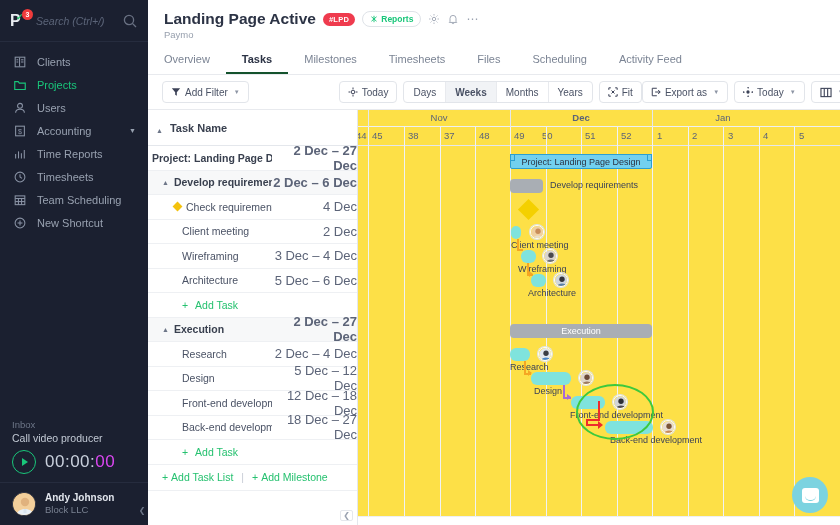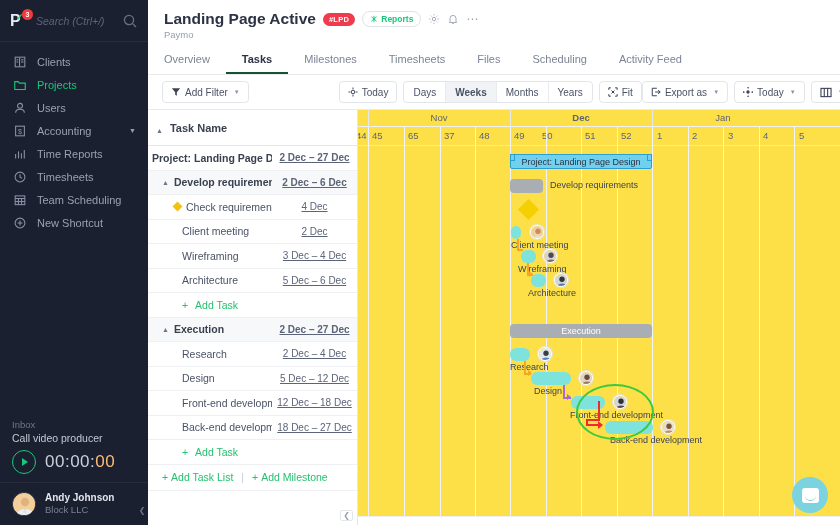--- a/index.html
+++ b/index.html
@@ -32,21 +32,21 @@
   .sb-item .caret { position:absolute; right:12px; font-size:7px; }
 
   .sb-spacer { flex:1; }
   .sb-inbox { padding:0 12px 8px 12px; }
   .sb-inbox .lbl { font-size:9.5px; color:#6d7688; margin-bottom:2px; }
   .sb-inbox .task { font-size:10.5px; color:#c2c9d4; margin-bottom:6px; }
   .timer-row { display:flex; align-items:center; }
   .play-btn { width:24px; height:24px; border-radius:50%; border:1.6px solid #19c67a; display:flex; align-items:center; justify-content:center; margin-right:9px; }
   .play-tri { width:0; height:0; border-left:6px solid #19c67a; border-top:4px solid transparent; border-bottom:4px solid transparent; margin-left:2px; }
   .timer-txt { font-size:17px; color:#c9d0dc; letter-spacing:.5px; }
-  .timer-txt .dim { color:#fdba74; }
+  .timer-txt .dim { color:#d946ef; }
 
   .sb-user { border-top:1px solid #262c3e; padding:9px 12px; display:flex; align-items:center; }
   .avatar-sm { width:24px; height:24px; border-radius:50%; background:#f0c27b; margin-right:9px; flex:0 0 24px; overflow:hidden; position:relative; border:1px solid #2a3145;}
   .uname { font-size:10px; color:#e2e6ed; font-weight:bold; line-height:12px;}
   .ucomp { font-size:9.5px; color:#7a8292; line-height:12px;}
 
   .sb-collapse { position:absolute; right:-0px; bottom:8px; width:12px; height:14px; display:flex; align-items:center; justify-content:center; color:#6d7688; font-size:8px; }
 
   
   .main { flex:1; display:flex; flex-direction:column; background:#fff; min-width:0; position:relative; }
@@ -79,21 +79,21 @@
   .grid-pane { width:210px; flex:0 0 210px; border-right:1px solid #e4e7ec; display:flex; flex-direction:column; background:#fff; position:relative;}
   .gp-head { height:36px; display:flex; border-bottom:1px solid #e4e7ec; align-items:center; background:#fff;}
   .gp-head .c1 { flex:1; padding-left:8px; font-size:11px; font-weight:bold; color:#39404f; display:flex; align-items:flex-end; gap:7px;}
   .gp-head .c2 { width:85px; flex:0 0 85px; border-left:1px solid #e4e7ec; height:100%; display:flex; align-items:center; justify-content:center; font-size:11px; font-weight:bold; color:#39404f;}
   .tri { font-size:7px; color:#6d7688; }
 
   .row { height:24.5px; display:flex; align-items:center; border-bottom:1px solid #eef0f3; font-size:10.5px; color:#4a5265; }
   .row.group { background:#f7f8f9; font-weight:bold; color:#39404f;}
   .row.project { font-weight:bold; color:#39404f;}
   .row .name { flex:1; display:flex; align-items:center; gap:5px; overflow:hidden; white-space:nowrap;}
-  .row .dates { width:85px; flex:0 0 85px; text-align:center; font-size:10px; color:#5c6478;text-decoration:underline; }
+  .row .dates { width:85px; flex:0 0 85px; text-align:right; font-size:13px; color:#5c6478; }
   .row.addrow { color:#25c16f; font-size:10.5px; }
   .row .addlink { display:flex; align-items:center; gap:4px; color:#25c16f; cursor:pointer; }
   .dot-milestone { width:7px; height:7px; background:#f4c20d; transform:rotate(45deg); flex:0 0 7px;}
   .ind1 { padding-left:14px;} .ind2 { padding-left:26px;} .ind3 { padding-left:34px;}
   .footer-add { height:26px; display:flex; align-items:center; gap:8px; padding-left:14px; font-size:10.5px; color:#25c16f; border-bottom:1px solid #eef0f3;}
   .sep { color:#c7ccd5; }
 
   
   .gantt-pane { flex:1; position:relative; overflow:hidden; background:#fde047; }
   .gantt-head { height:36px; position:relative; border-bottom:1px solid #e4e7ec; }
@@ -465,21 +465,21 @@
 
           <div class="month-div" style="left:10px;"></div>
           <div class="month-div" style="left:152px;"></div>
           <div class="month-div" style="left:294px;"></div>
           <div class="month-lbl" style="left:10px;width:142px;">Nov</div>
           <div class="month-lbl" style="left:152px;width:142px;font-weight:bold;">Dec</div>
           <div class="month-lbl" style="left:294px;width:142px;">Jan</div>
 
           <div class="week-lbl" style="left:-2px;">44</div>
           <div class="week-lbl" style="left:14px;">45</div>
-          <div class="week-lbl" style="left:50px;">65</div>
+          <div class="week-lbl" style="left:50px;">38</div>
           <div class="week-lbl" style="left:86px;">37</div>
           <div class="week-lbl" style="left:121px;">48</div>
           <div class="week-lbl" style="left:156px;">49</div>
           <div class="week-lbl" style="left:184px;">50</div>
           <div class="week-lbl" style="left:227px;">51</div>
           <div class="week-lbl" style="left:263px;">52</div>
           <div class="week-lbl" style="left:299px;">1</div>
           <div class="week-lbl" style="left:334px;">2</div>
           <div class="week-lbl" style="left:370px;">3</div>
           <div class="week-lbl" style="left:405px;">4</div>

